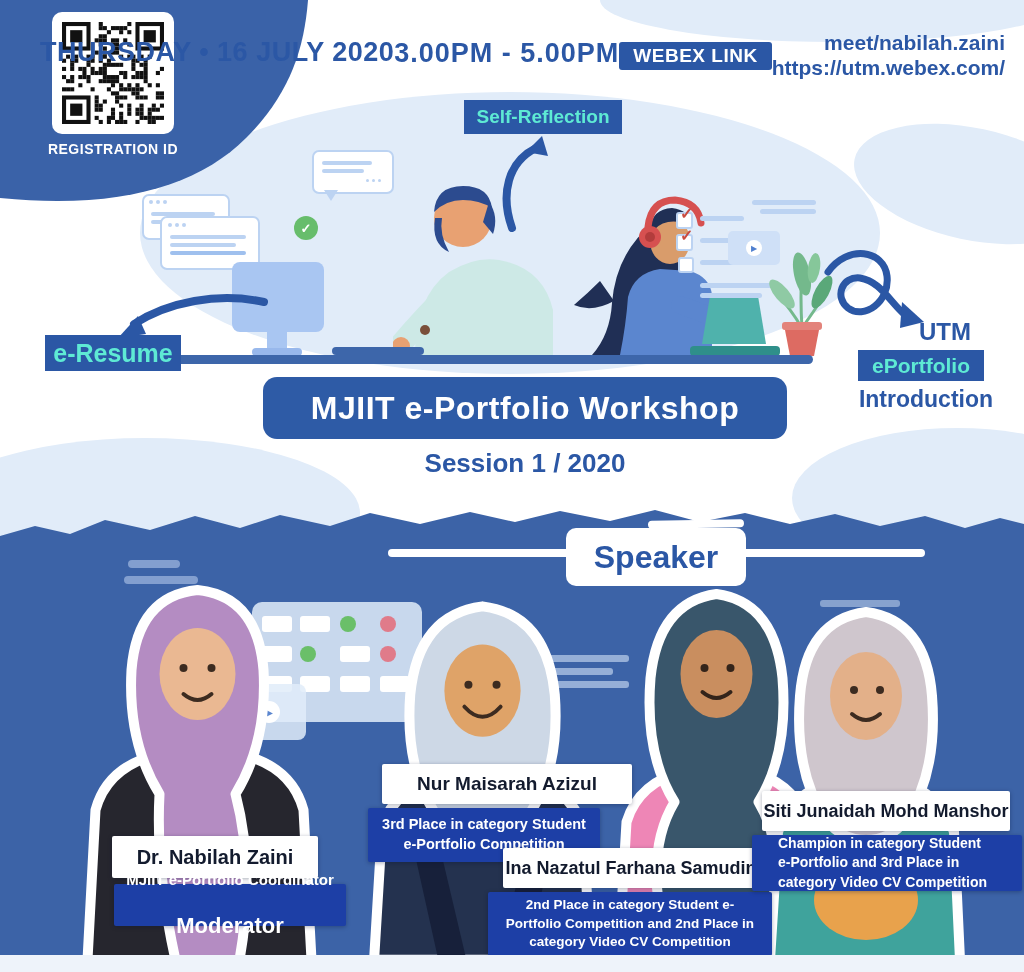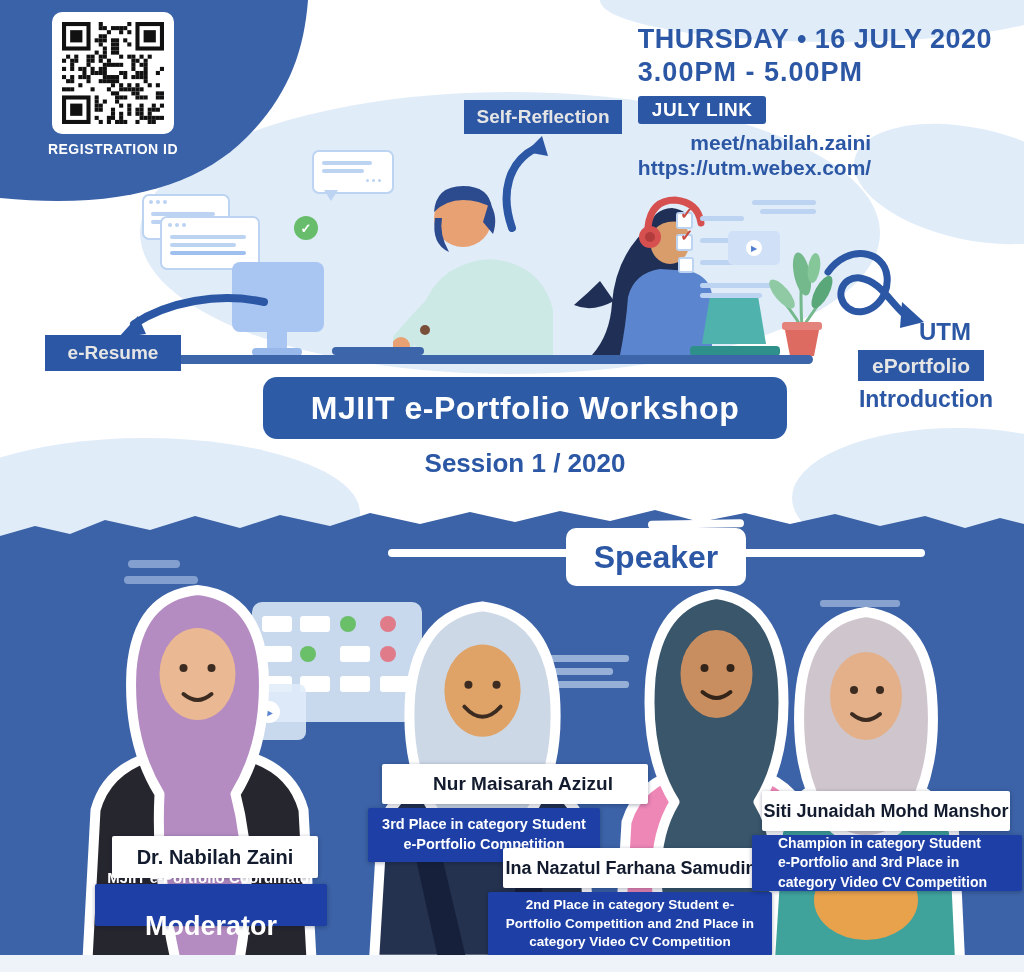--- a/index.html
+++ b/index.html
@@ -4,21 +4,21 @@
 <style>
   html,body{margin:0;padding:0;background:#fff;}
   .poster{position:relative;width:1024px;height:972px;overflow:hidden;
           font-family:"Liberation Sans",sans-serif;background:#fff;}
   .abs{position:absolute;}
   .blob{position:absolute;background:#e1ecf9;border-radius:50%;}
   .navy{color:#2b57a5;}
   .deco-line{position:absolute;border-radius:4px;background:#bcd3f2;}
   .win{position:absolute;background:#fff;border:2px solid #bcd3f2;border-radius:7px;}
   .dot{position:absolute;border-radius:50%;background:#bcd3f2;}
-  .flow-box{position:absolute;background:#2b57a5;color:#e5e5e5;font-weight:700;
+  .flow-box{position:absolute;background:#2b57a5;color:#5eead4;font-weight:700;
             display:flex;align-items:center;justify-content:center;z-index:6;}
   .name-box{position:absolute;background:#fff;color:#131b2e;font-weight:700;
             display:flex;align-items:center;justify-content:center;z-index:30;
             border-radius:2px;box-shadow:0 1px 4px rgba(10,20,50,.35);}
   .award-box{position:absolute;background:#1d3fa6;color:#fff;font-weight:600;
              z-index:30;display:flex;flex-direction:column;justify-content:center;
              border-radius:2px;box-shadow:0 1px 4px rgba(10,20,50,.35);}
   .fig{position:absolute;z-index:20;}
   .cell{position:absolute;background:#fff;border-radius:3px;}
   .badge{position:absolute;border-radius:50%;}
@@ -228,24 +228,24 @@
           <rect x="14" y="24" width="1" height="1"></rect>
           <rect x="15" y="24" width="1" height="1"></rect>
           <rect x="18" y="24" width="1" height="1"></rect>
           <rect x="21" y="24" width="1" height="1"></rect>
           <rect x="22" y="24" width="1" height="1"></rect>
         </g>
     </svg>
   </div>
   <div class="abs" style="left:30px;top:141px;width:166px;text-align:center;color:#fff;font-weight:700;font-size:14px;letter-spacing:.5px;z-index:6;">REGISTRATION ID</div>
 
-  <div class="abs" style="right:32px;top:24px;display:flex;flex-direction:column;align-items:flex-start;z-index:6;text-align:right;">
+  <div class="abs" style="right:19px;top:24px;display:flex;align-items:center;z-index:6;text-align:right;">
     <div class="navy" style="font-size:27px;font-weight:800;letter-spacing:.5px;">THURSDAY • 16 JULY 2020</div>
     <div class="navy" style="font-size:27px;font-weight:800;letter-spacing:1px;margin-top:2px;">3.00PM - 5.00PM</div>
-    <div style="margin-top:8px;background:#2b57a5;color:#fff;font-weight:800;font-size:19px;padding:3px 14px;border-radius:3px;letter-spacing:.5px;">JULY LINK</div>
+    <div style="margin-top:8px;background:#2b57a5;color:#fff;font-weight:800;font-size:19px;padding:3px 14px;border-radius:3px;letter-spacing:.5px;">WEBEX LINK</div>
     <div style="margin-top:6px;color:#2b57a5;font-weight:800;font-size:21px;line-height:1.2;cursor:pointer;">
       <div>meet/nabilah.zaini</div>
       <div>https://utm.webex.com/</div>
     </div>
   </div>
 
   <div class="win" style="left:142px;top:194px;width:84px;height:42px;z-index:4;">
     <span class="dot" style="left:5px;top:4px;width:4px;height:4px;"></span>
       <span class="dot" style="left:12px;top:4px;width:4px;height:4px;"></span>
       <span class="dot" style="left:19px;top:4px;width:4px;height:4px;"></span>
@@ -347,21 +347,21 @@
   <svg class="abs" style="left:116px;top:294px;z-index:5;" width="152" height="54" viewBox="0 0 152 54">
     <path d="M148,8 C102,-2 52,8 18,30" stroke="#2b57a5" stroke-width="8" fill="none" stroke-linecap="round"></path>
     <polygon points="22,22 2,44 30,40" fill="#2b57a5"></polygon>
   </svg>
   <svg class="abs" style="left:810px;top:246px;z-index:5;" width="116" height="100" viewBox="0 0 116 100">
     <path d="M18,26 C38,-2 74,4 77,30 C80,56 54,74 38,62 C24,51 32,30 50,32 C70,35 80,56 94,68" stroke="#2b57a5" stroke-width="7" fill="none" stroke-linecap="round"></path>
     <polygon points="92,56 114,76 90,82" fill="#2b57a5"></polygon>
   </svg>
 
   <div class="flow-box" style="left:464px;top:100px;width:158px;height:34px;font-size:19px;">Self-Reflection</div>
-  <div class="flow-box" style="left:45px;top:335px;width:136px;height:36px;font-size:19px;">e-Resume</div>
+  <div class="flow-box" style="left:45px;top:335px;width:136px;height:36px;font-size:25px;">e-Resume</div>
   <div class="abs navy" style="left:900px;top:318px;width:90px;text-align:center;font-size:24px;font-weight:800;z-index:6;">UTM</div>
   <div class="flow-box" style="left:858px;top:350px;width:126px;height:31px;font-size:21px;">ePortfolio</div>
   <div class="abs" style="left:263px;top:377px;width:524px;height:62px;background:#2e5ba6;border-radius:14px;display:flex;align-items:center;justify-content:center;z-index:7;">
     <span style="color:#fff;font-size:32px;font-weight:800;letter-spacing:.5px;">MJIIT e-Portfolio Workshop</span>
   </div>
 
   <div class="abs navy" style="left:846px;top:386px;width:160px;text-align:center;font-size:23px;font-weight:800;z-index:6;">Introduction</div>
   <div class="abs navy" style="left:263px;top:448px;width:524px;text-align:center;font-size:26px;font-weight:800;z-index:7;">Session 1 / 2020</div>
 
   <svg class="abs" style="left:0;top:506px;z-index:8;" width="1024" height="40" viewBox="0 0 1024 40" preserveAspectRatio="none">
@@ -444,26 +444,26 @@
     </g>
     <ellipse cx="58" cy="50" rx="18" ry="22" fill="#e3b089"></ellipse>
     <circle cx="52" cy="47" r="2" fill="#3c2b20"></circle>
       <circle cx="65" cy="47" r="2" fill="#3c2b20"></circle>
     <path d="M51,59 Q58,65 65,59" stroke="#3c2b20" stroke-width="2" fill="none" stroke-linecap="round"></path>
   </svg>
 
   <div class="name-box" style="left:112px;top:836px;width:206px;height:42px;font-size:20px;">
     <span>Dr. Nabilah Zaini</span>
   </div>
-  <div class="award-box" style="left:95px;top:884px;width:232px;height:42px;text-align:center;justify-content:center;">
+  <div class="award-box" style="left:114px;top:884px;width:232px;height:42px;text-align:center;justify-content:center;">
     <div style="font-size:15px;">MJIIT e-Portfolio Coordinator</div>
-    <div style="font-size:27px;font-weight:800;margin-top:25px;">Moderator</div>
-  </div>
-
-  <div class="name-box" style="left:382px;top:764px;width:250px;height:40px;font-size:19px;padding-left:16px;">
+    <div style="font-size:22px;font-weight:800;margin-top:25px;">Moderator</div>
+  </div>
+
+  <div class="name-box" style="left:382px;top:764px;width:250px;height:40px;font-size:19px;">
     <span>Nur Maisarah Azizul</span>
   </div>
   <div class="award-box" style="left:368px;top:808px;width:232px;height:54px;text-align:center;padding:4px 10px;box-sizing:border-box;">
     <div style="font-size:14.5px;line-height:1.35;">3rd Place in category Student e-Portfolio Competition</div>
   </div>
 
   <div class="name-box" style="left:503px;top:848px;width:256px;height:40px;font-size:18px;">
     <span>Ina Nazatul Farhana Samudin</span>
   </div>
   <div class="award-box" style="left:488px;top:892px;width:284px;height:64px;text-align:center;padding:4px 12px;box-sizing:border-box;">

